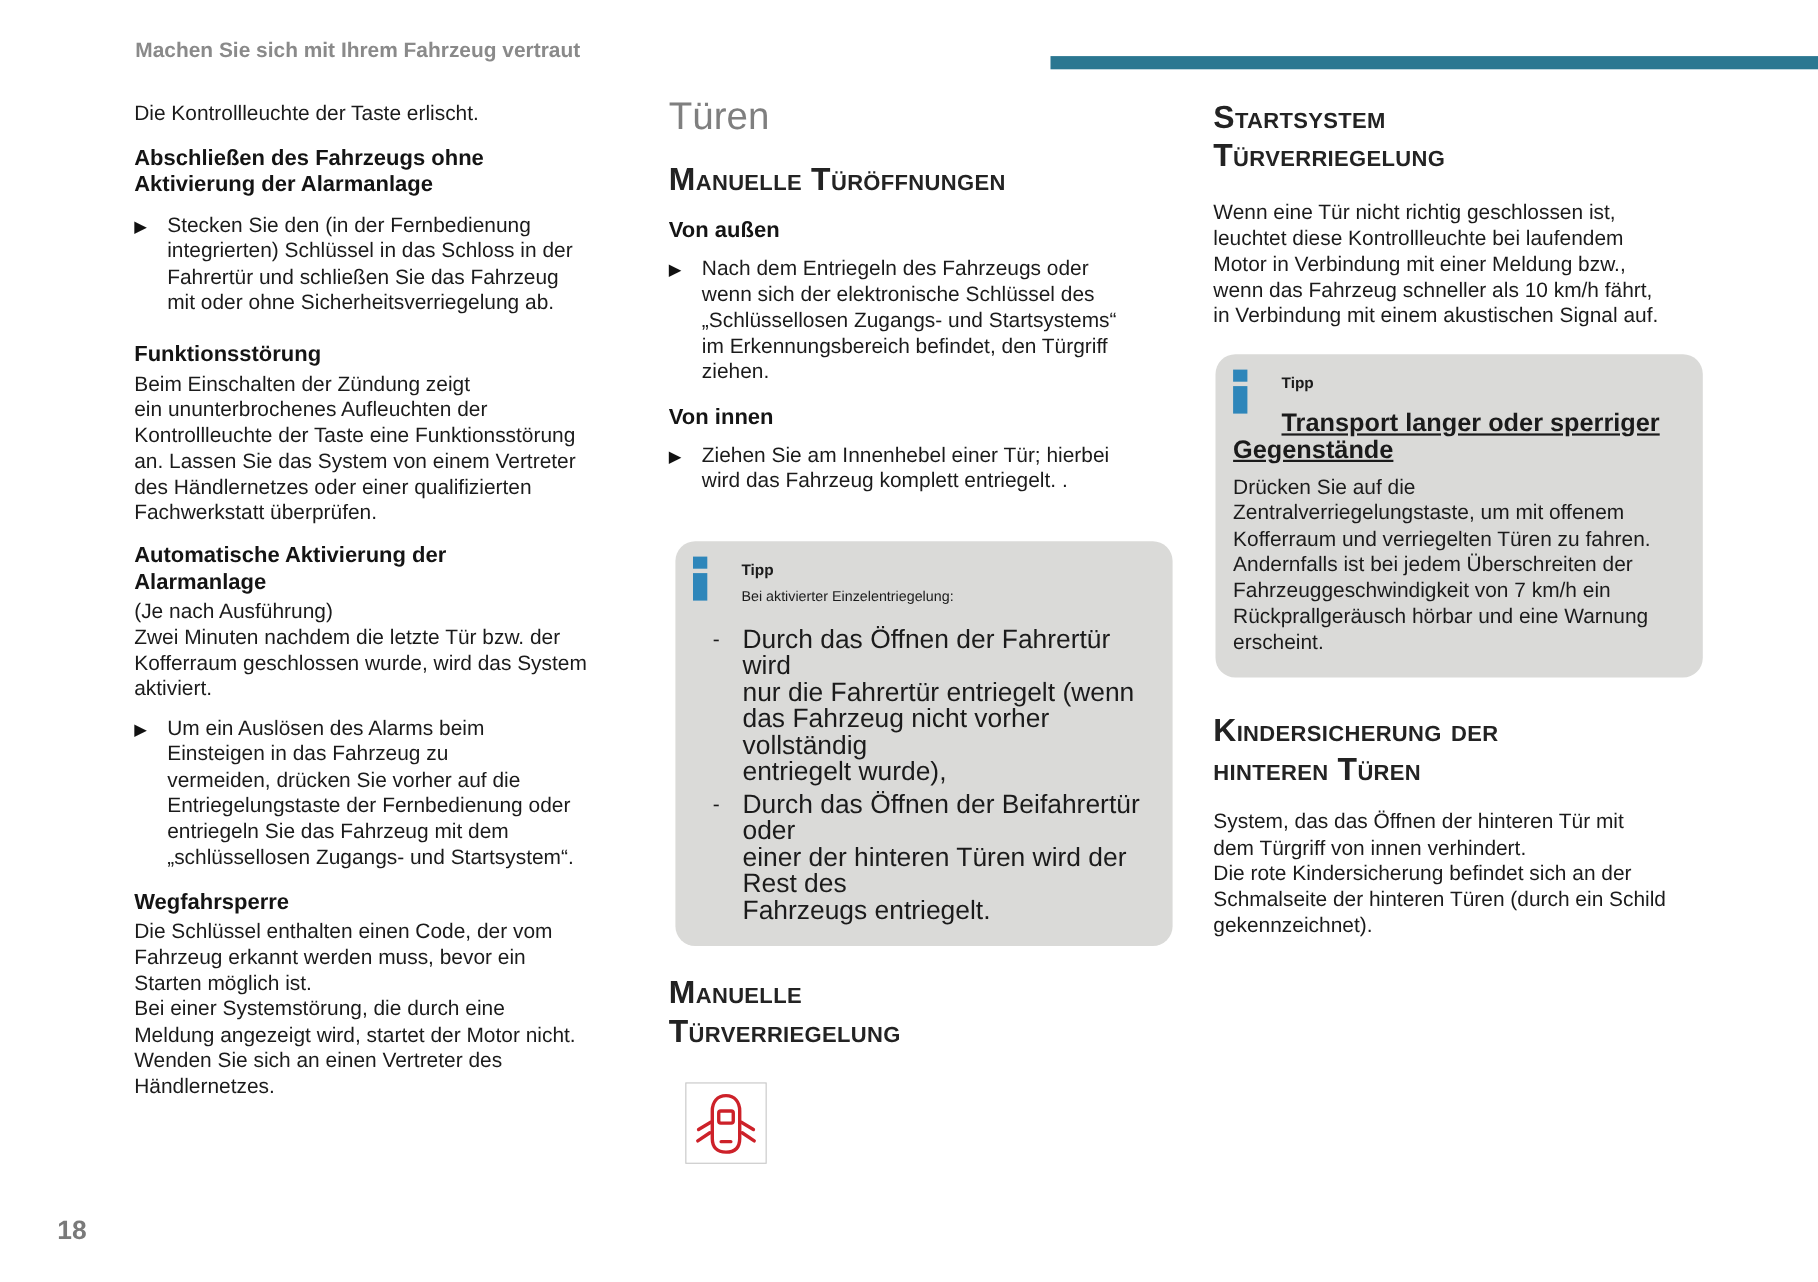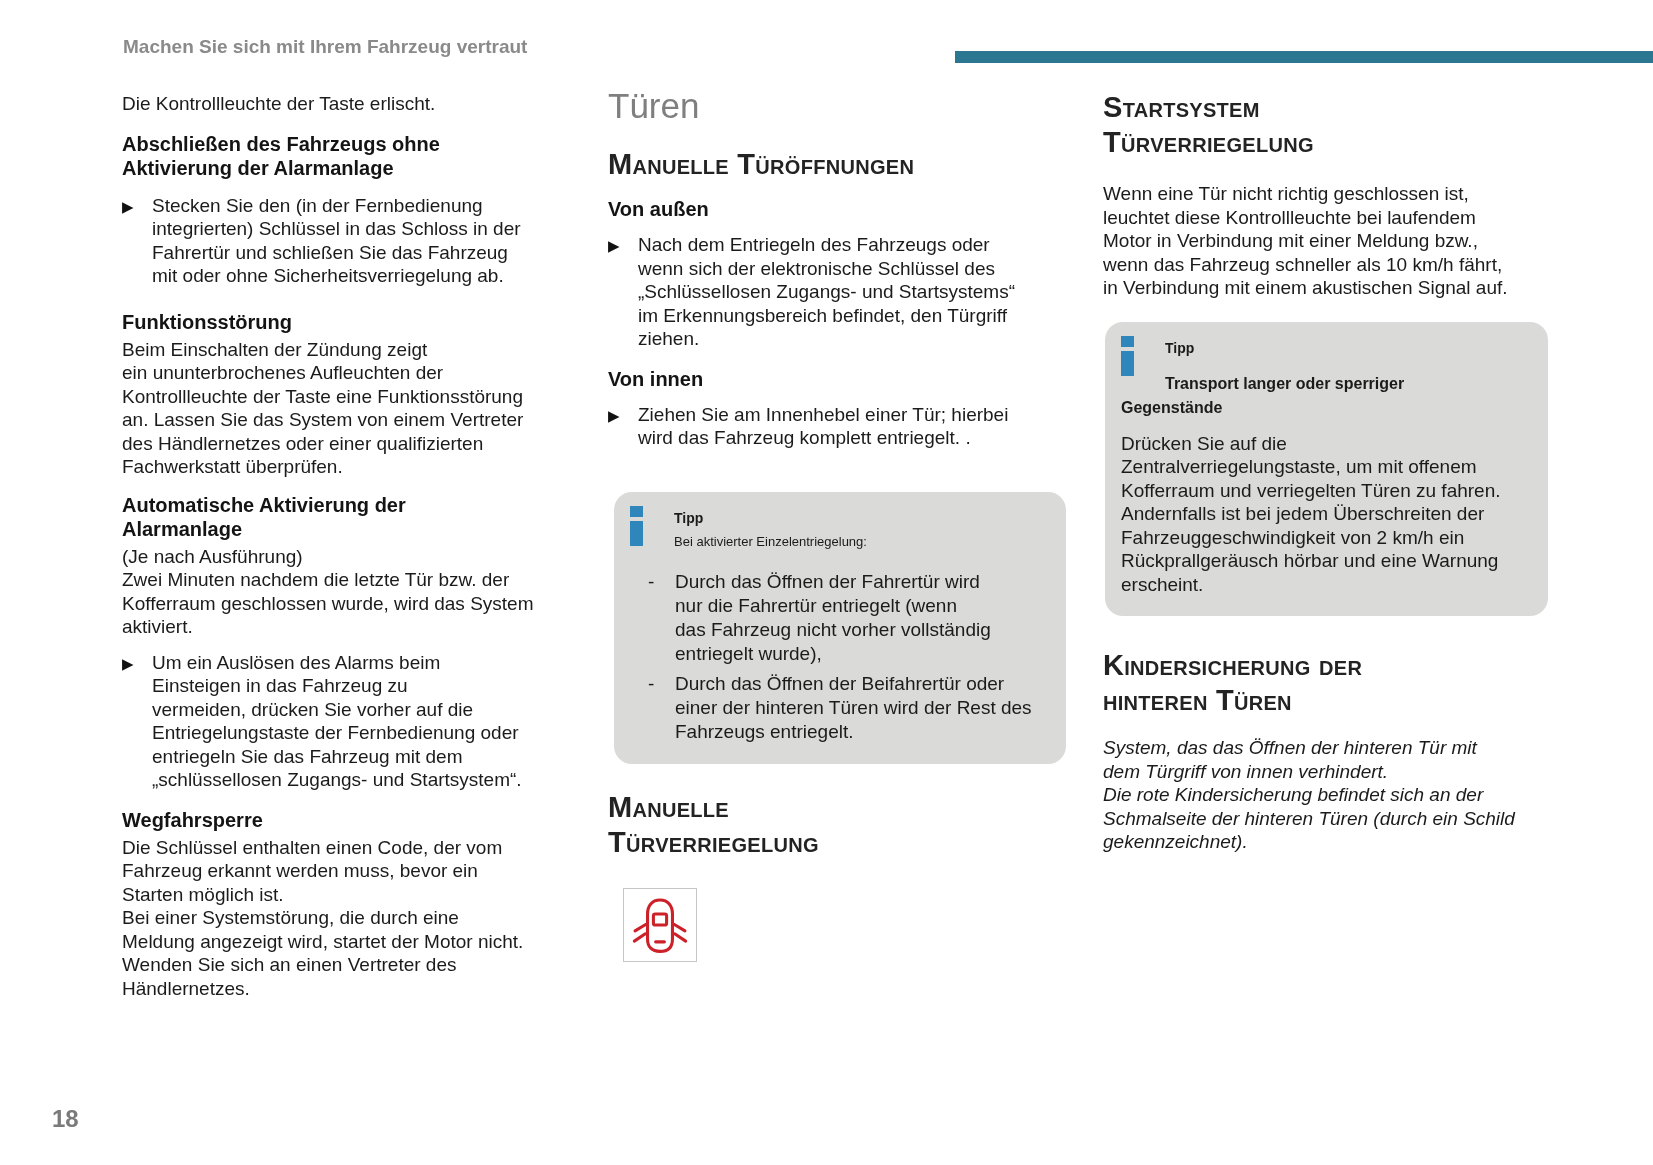--- a/index.html
+++ b/index.html
@@ -23,44 +23,44 @@
   .col2{left:608px;top:85px;width:452px;}
   .col3{left:1103px;top:90px;width:460px;}
 
   .body{font-size:19px;line-height:23.5px;white-space:pre-line;color:var(--text);}
   .h3{font-size:20px;line-height:24px;font-weight:700;white-space:pre-line;color:#141414;}
   .h1{font-size:29px;line-height:34px;font-weight:700;font-variant:small-caps;letter-spacing:.3px;white-space:pre-line;color:#232323;}
   .h1.two{line-height:35px;}
   .gray-title{font-size:35px;line-height:42px;color:#7f7f7f;font-weight:400;}
 
   .mt4{margin-top:4px;}  .mt12{margin-top:12px;}
-  .mt14{margin-top:14px;} .mt16{margin-top:16px;} .mt18{margin-top:18px;font-style:italic;}
+  .mt14{margin-top:14px;} .mt16{margin-top:16px;} .mt18{margin-top:18px;}
   .mt20{margin-top:20px;} .mt22{margin-top:22px;} .mt26{margin-top:26px;}
   .mt28{margin-top:28px;} .mt32{margin-top:32px;} .mt42{margin-top:42px;}
 
   .bullet{display:flex;align-items:flex-start;}
   .bullet .arrow{flex:0 0 30px;font-size:15px;line-height:23.5px;color:#111;padding-top:1px;}
   .bullet .btxt{flex:1;}
 
   .tipbox{background:var(--tipbox-bg);border-radius:18px;padding:14px 16px 20px 16px;}
   .tipbox.c2{margin-left:6px;width:452px;}
   .tipbox.c3{margin-left:2px;width:443px;}
   .ifloat{float:left;width:44px;height:52px;}
   .iicon{width:13px;}
   .iicon .dot{width:13px;height:11px;background:var(--tip-blue);}
   .iicon .stem{width:13px;height:25px;background:var(--tip-blue);margin-top:4px;}
   .tip-title{font-size:14px;line-height:24px;font-weight:700;}
   .tip-intro{font-size:13px;line-height:24px;}
-  .tip-heading{font-size:16px;line-height:24px;font-weight:700;margin-top:12px;white-space:pre-line;}
+  .tip-heading{font-size:23px;line-height:24px;font-weight:700;margin-top:12px;white-space:pre-line;text-decoration:underline;}
   .tip-body{font-size:19px;line-height:23.5px;margin-top:12px;white-space:pre-line;}
   .dash-list{margin-top:16px;}
   .dash-item{display:flex;align-items:flex-start;padding-left:18px;}
   .dash-item + .dash-item{margin-top:6px;}
   .dash-item .dash{flex:0 0 27px;font-size:19px;line-height:24px;}
-  .dash-item .dtxt{flex:1;font-size:19px;line-height:24px;white-space:pre-line;}
+  .dash-item .dtxt{flex:1;font-size:24px;line-height:24px;white-space:pre-line;}
 
   .icon-row{display:flex;align-items:flex-start;margin-left:15px;}
   .warn-box{flex:0 0 74px;width:74px;height:74px;border:1px solid #c6c6c6;background:#fff;
             display:flex;align-items:center;justify-content:center;}
   .icon-row .itxt{margin-left:30px;width:330px;}
 
   .pagenum{position:absolute;left:52px;top:1105px;font-size:24px;font-weight:700;color:#7a7a7a;}
 </style>
 </head>
 <body>
@@ -203,21 +203,21 @@
           <div class="stem"></div>
         </div>
       </div>
       <div class="tip-title">Tipp</div>
       <div class="tip-heading">Transport langer oder sperriger
 Gegenstände</div>
       <div class="tip-body">Drücken Sie auf die
 Zentralverriegelungstaste, um mit offenem
 Kofferraum und verriegelten Türen zu fahren.
 Andernfalls ist bei jedem Überschreiten der
-Fahrzeuggeschwindigkeit von 2 km/h ein
+Fahrzeuggeschwindigkeit von 7 km/h ein
 Rückprallgeräusch hörbar und eine Warnung
 erscheint.</div>
     </div>
 
     <div class="h1 two mt32">Kindersicherung der
 hinteren Türen</div>
     <div class="body mt18">System, das das Öffnen der hinteren Tür mit
 dem Türgriff von innen verhindert.
 Die rote Kindersicherung befindet sich an der
 Schmalseite der hinteren Türen (durch ein Schild

